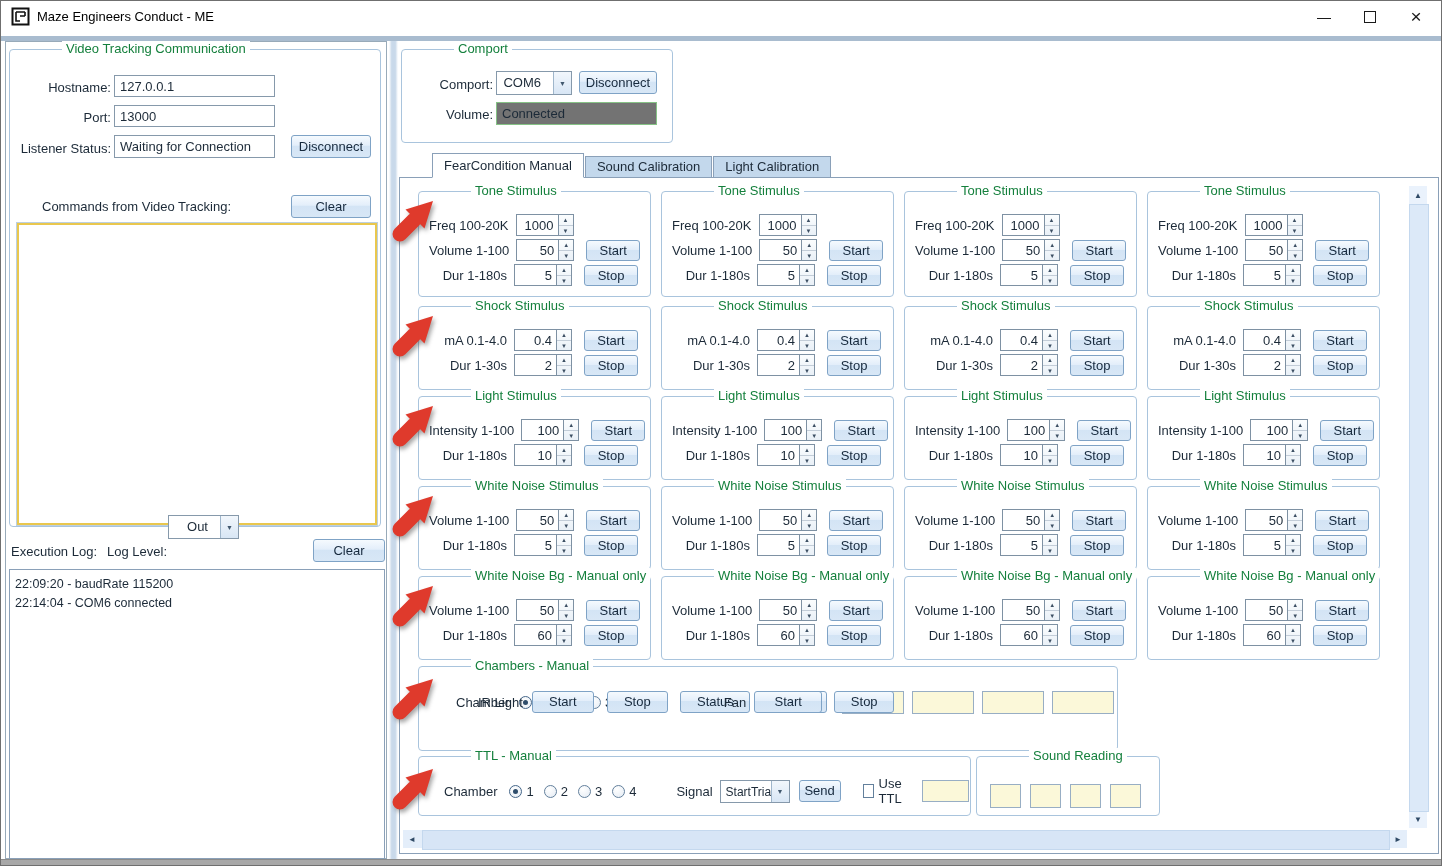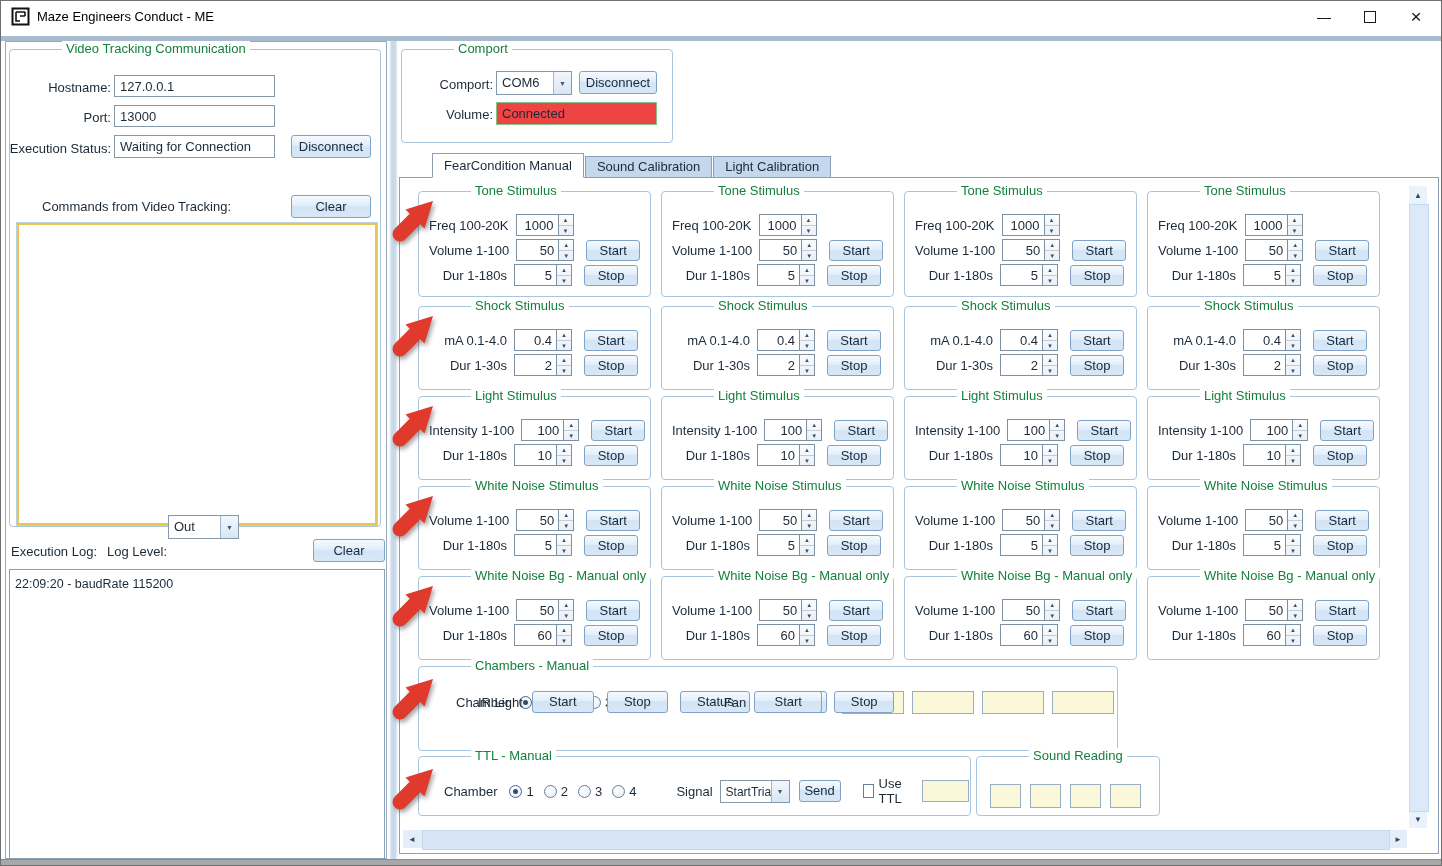--- a/index.html
+++ b/index.html
@@ -20,24 +20,24 @@
   .rect{border:1px solid #98aab9;background:#fff;}
   .gb{position:absolute;border:1px solid #a9c4dd;border-radius:4px;background:#fff;box-sizing:border-box;}
   .gb-t{position:absolute;top:-9px;left:10px;background:#fff;padding:0 4px;color:#15803d;white-space:nowrap;margin-left:42px;}
   .lbl{position:absolute;white-space:nowrap;}
   .r{text-align:right;}
   .tb{position:absolute;border:1px solid #8699ab;background:#fff;padding:3px 0 0 5px;box-sizing:border-box;overflow:hidden;white-space:nowrap;}
   .btn{box-sizing:border-box;border:1px solid #7fa3c6;border-radius:3px;background:linear-gradient(#f5fafe 0%,#e3eefa 45%,#d3e4f5 46%,#d8e7f6 100%);color:#16293d;text-align:center;display:inline-block;font-size:13px;}
   .btn.absb{position:absolute;}
   .yellowbox{position:absolute;border:2px solid #e9c74e;box-shadow:0 0 0 1px #bcd0e2;background:#fff;}
   .combo{position:absolute;display:flex;border:1px solid #8699ab;background:#fff;box-sizing:border-box;}
-  .combo .cv{flex:1;padding:3px 0 0 5px;overflow:hidden;white-space:nowrap;}
+  .combo .cv{flex:1;padding:3px 12px 0 5px;overflow:hidden;white-space:nowrap;text-align:right;}
   .combo .cv.small{font-size:12px;padding-top:4px;}
   .combo .ca{width:17px;flex:0 0 17px;background:linear-gradient(#f2f7fc,#d8e6f5);border-left:1px solid #9fb6cb;display:flex;align-items:center;justify-content:center;font-size:7px;color:#41586e;}
-  .green{position:absolute;background:#ef4444;border:1px solid #86c286;box-sizing:border-box;padding:3px 0 0 5px;}
+  .green{position:absolute;background:#737373;border:1px solid #86c286;box-sizing:border-box;padding:3px 0 0 5px;}
   .loglines{position:absolute;color:#1c2a38;font-size:12.5px;line-height:19px;}
   
   .tabstrip{position:absolute;left:399px;top:152px;height:25px;display:flex;align-items:flex-end;z-index:3;padding-left:32px;}
   .tab{box-sizing:border-box;height:22px;line-height:20px;padding:0 11px;background:#c3d8ec;border:1px solid #8aa0b8;color:#1c2a38;margin-right:1px;white-space:nowrap;}
   .tab.active{background:#fff;height:25px;line-height:24px;border-bottom:1px solid #fff;}
   .tabcontent{position:absolute;left:398px;top:176px;width:1038px;height:675px;border:1px solid #8aa0b8;background:#fff;z-index:1;}
   
   #stim-layer{position:absolute;left:0;top:0;width:100%;height:100%;z-index:2;pointer-events:none;}
   #stim-layer .gb{pointer-events:auto;}
   .srows{padding:22px 12px 0 10px;}
@@ -100,38 +100,39 @@
 
   <div class="abs rect" style="left:4px;top:40px;width:382px;height:818px;"></div>
 
   <div class="gb" style="left:8px;top:48px;width:372px;height:478px;">
     <span class="gb-t">Video Tracking Communication</span>
   </div>
   <span class="lbl r abs" style="left:14px;top:79px;width:96px;">Hostname:</span>
   <div class="tb" style="left:113px;top:74px;width:161px;height:22px;">127.0.0.1</div>
   <span class="lbl r abs" style="left:14px;top:109px;width:96px;">Port:</span>
   <div class="tb" style="left:113px;top:104px;width:161px;height:22px;">13000</div>
-  <span class="lbl r abs" style="left:8px;top:140px;width:102px;">Execution Status:</span>
+  <span class="lbl r abs" style="left:8px;top:140px;width:102px;">Listener Status:</span>
   <div class="tb" style="left:113px;top:134px;width:161px;height:23px;">Waiting for Connection</div>
   <span class="btn absb" style="left:290px;top:134px;width:80px;height:23px;line-height:21px;">Disconnect</span>
 
   <span class="lbl abs" style="left:22px;top:198px;margin-left:19px;">Commands from Video Tracking:</span>
   <span class="btn absb" style="left:290px;top:194px;width:80px;height:23px;line-height:21px;">Clear</span>
   <div class="yellowbox" style="left:16px;top:222px;width:356px;height:298px;"></div>
 
   <span class="lbl abs" style="left:10px;top:543px;">Execution Log:</span>
   <span class="lbl abs" style="left:106px;top:543px;">Log Level:</span>
   <div class="combo" style="left:167px;top:514px;width:71px;height:24px;">
     <span class="cv">Out</span>
     <span class="ca">▼</span>
   </div>
   <span class="btn absb" style="left:312px;top:538px;width:72px;height:23px;line-height:21px;">Clear</span>
   <div class="abs rect" style="left:8px;top:568px;width:376px;height:290px;border-color:#8aa0b8;"></div>
   <div class="loglines" id="log-lines" style="left:14px;top:574px;width:364px;">
       <div class="logline">22:09:20 - baudRate 115200</div>
+      <div class="logline">22:14:04 - COM6 connected</div>
     </div>
 
   <div class="splitter"></div>
 
   <div class="gb" style="left:400px;top:48px;width:272px;height:94px;">
     <span class="gb-t">Comport</span>
   </div>
   <span class="lbl r abs" style="left:410px;top:76px;width:82px;">Comport:</span>
   <div class="combo" style="left:495px;top:70px;width:76px;height:24px;">
     <span class="cv">COM6</span>

